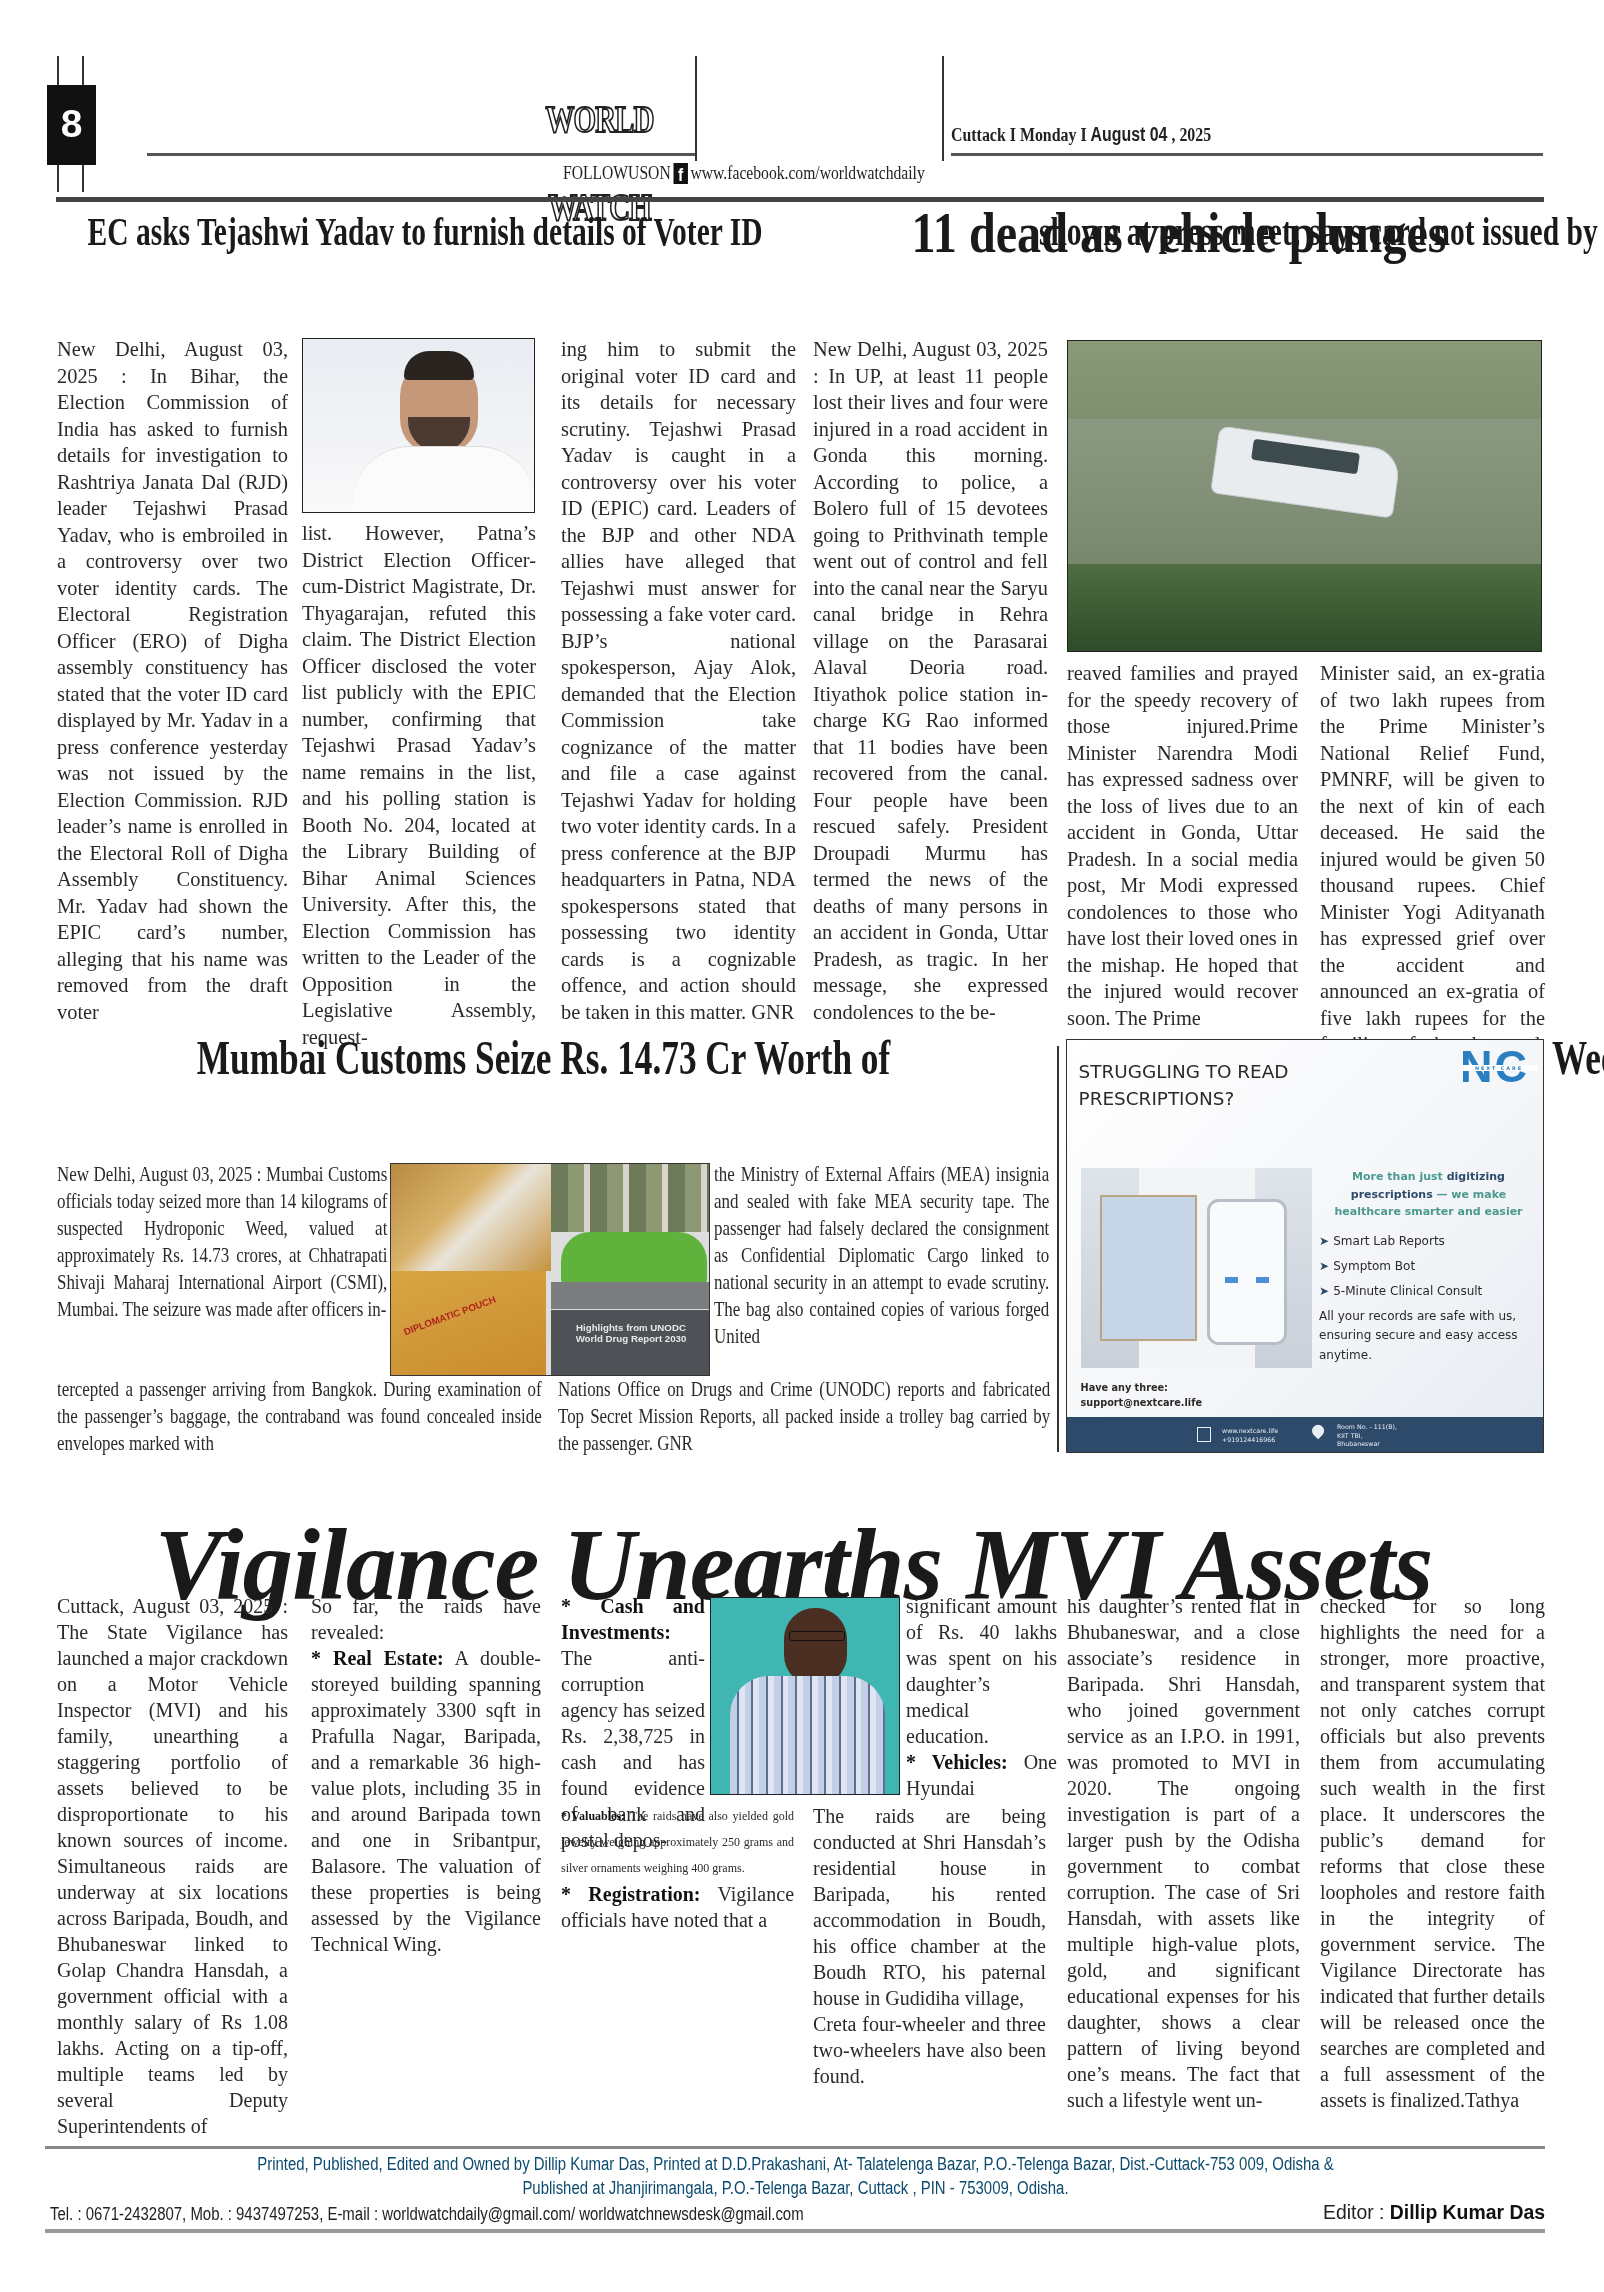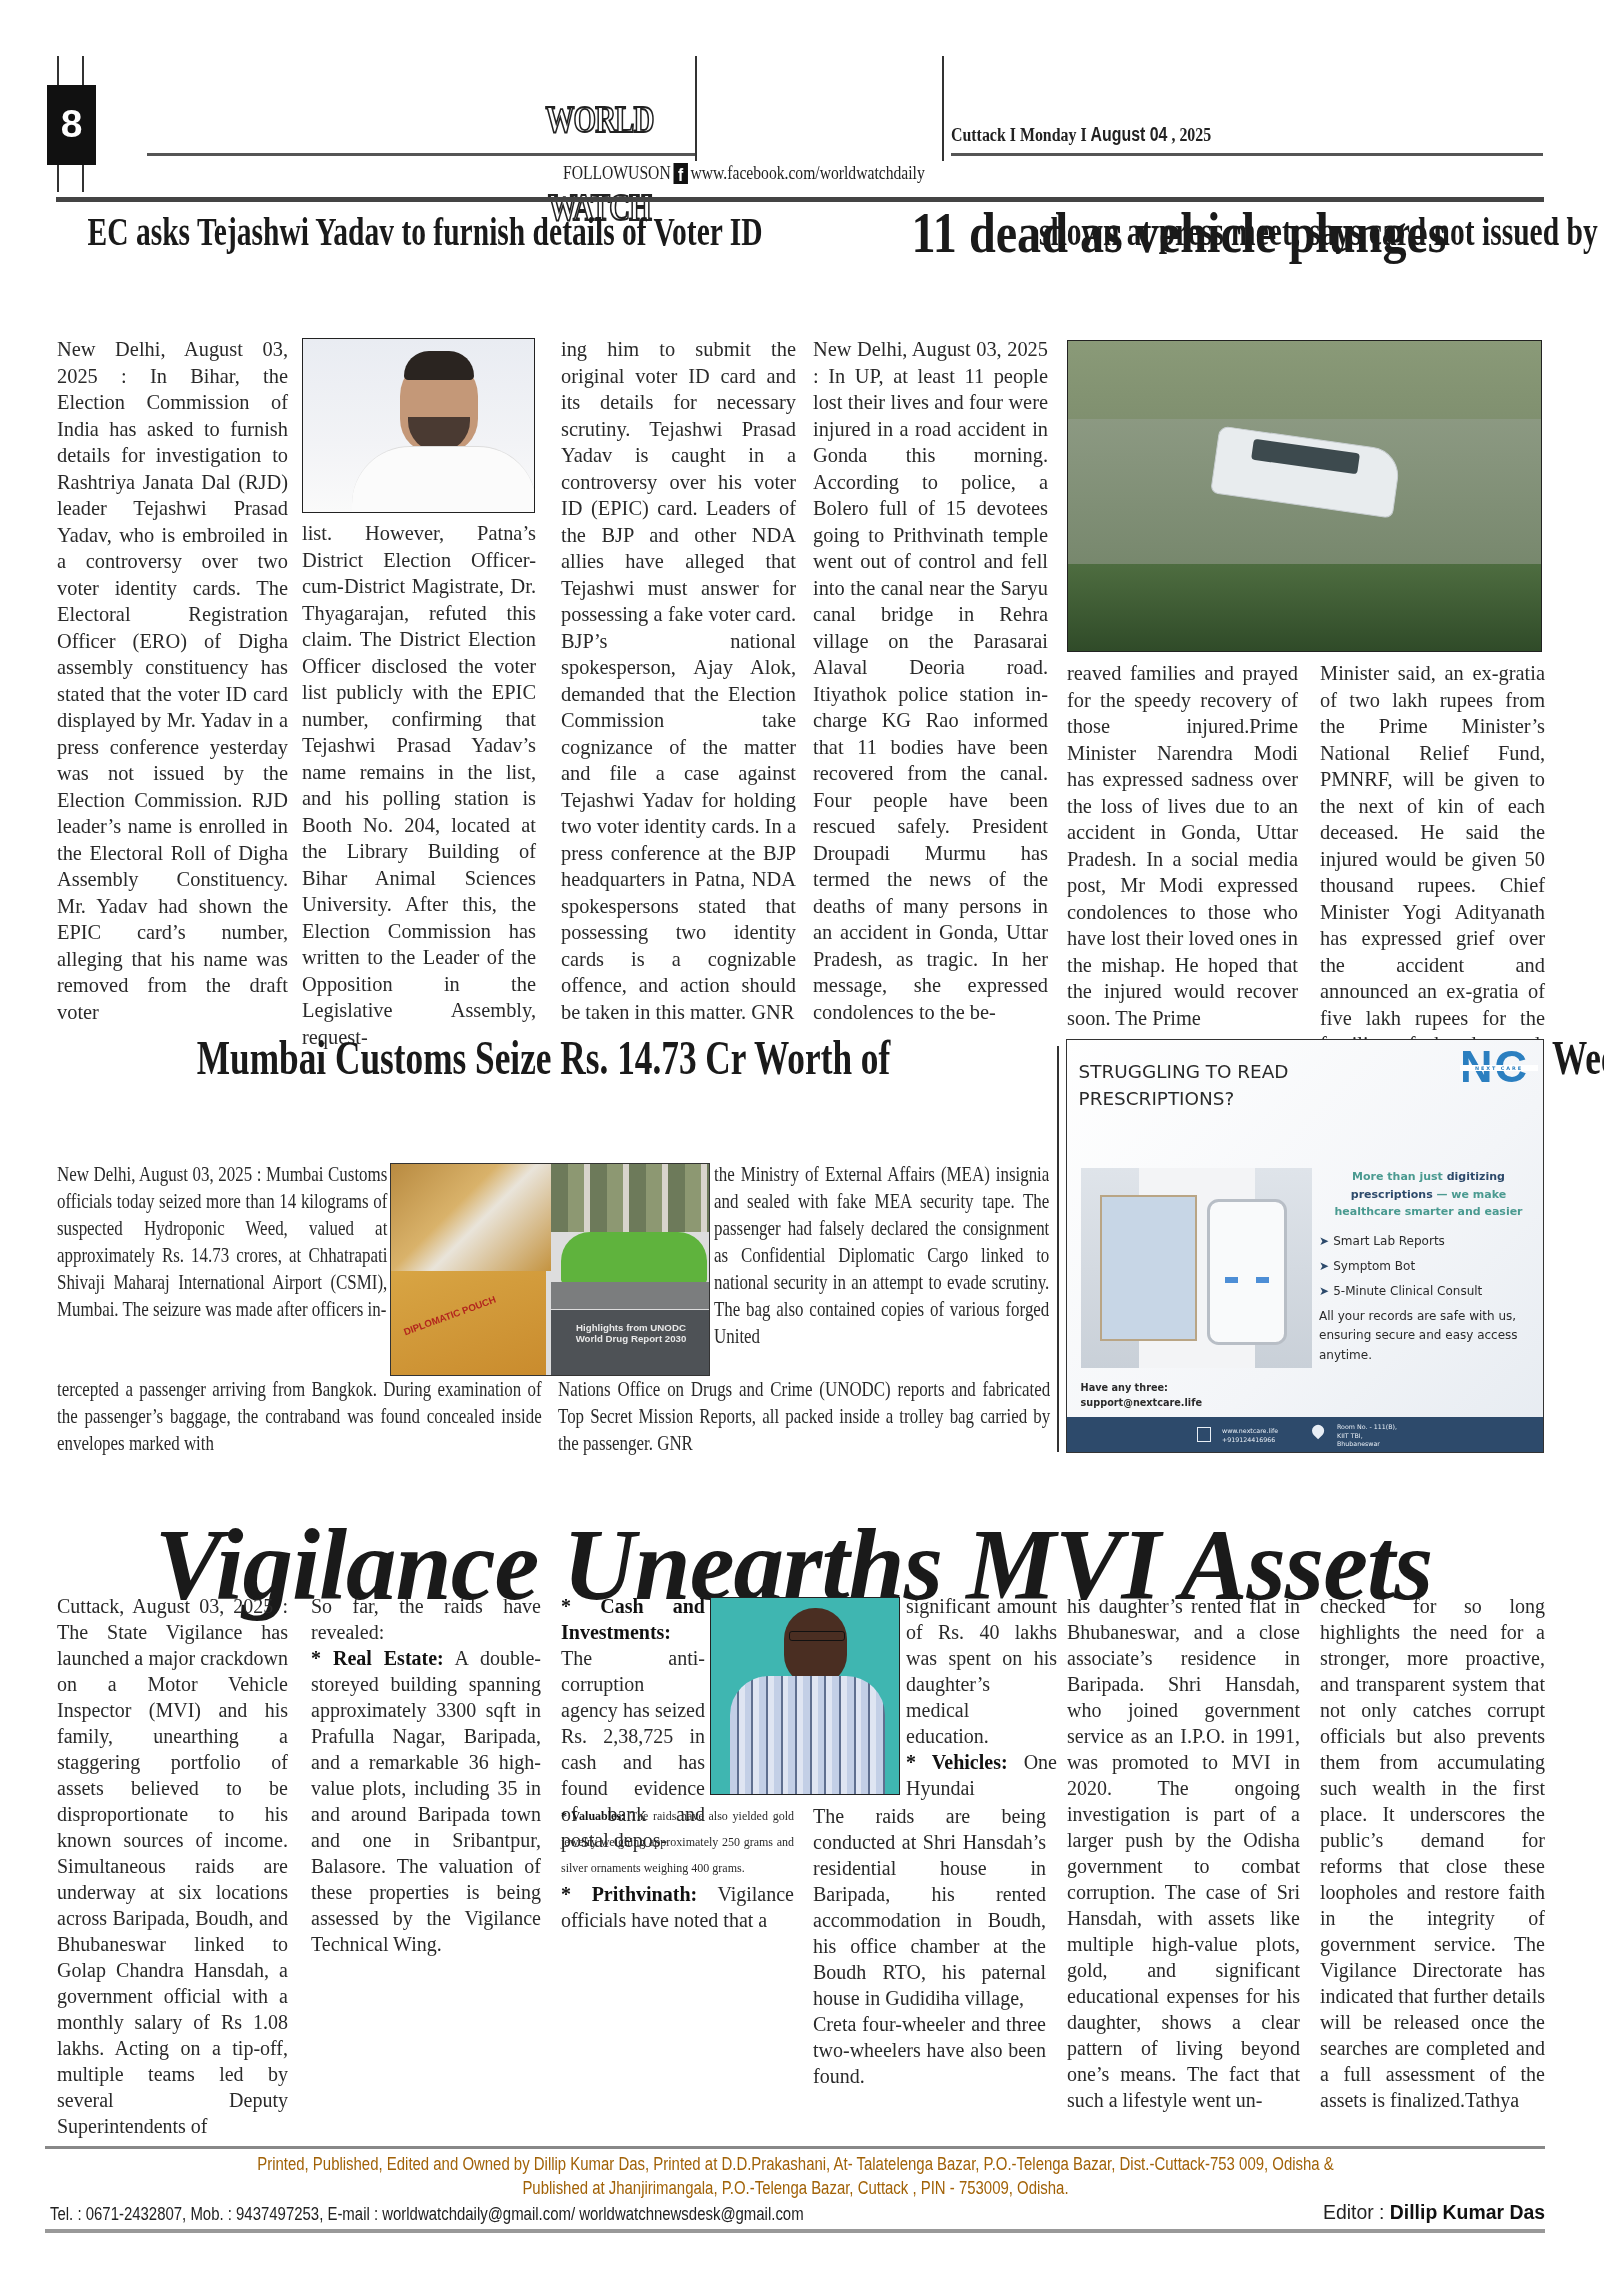--- a/index.html
+++ b/index.html
@@ -162,33 +162,33 @@
   <div style="position:absolute;left:19.4px;top:78px;width:155px;height:120px;border-radius:39px 39px 0 0;background:repeating-linear-gradient(90deg,#c3cfe6 0 6.8px,#5f6f8f 6.8px 8.7px,#dfe5f2 8.7px 14.6px);"></div>
 </div>
 
 <div class="abs" style="left:906px;top:1593px;width:151px;">
   <div class="txt" style="font-size:20px;line-height:26px;">significant amount of Rs. 40 lakhs was spent on his daughter’s medical education.</div>
   <div class="txt" style="font-size:20px;line-height:26px;"><b>* Vehicles:</b><span> One Hyundai</span></div>
 </div>
 
 <div class="abs" style="left:561px;top:1803px;width:233px;">
   <div class="txt" style="font-size:12px;line-height:26px;"><b>* Valuables:</b><span> The raids have also yielded gold jewelry weighing approximately 250 grams and silver ornaments weighing 400 grams.</span></div>
-  <div class="txt" style="font-size:20px;line-height:26px;"><b>* Prithvinath:</b><span> Vigilance officials have noted that a</span></div>
+  <div class="txt" style="font-size:20px;line-height:26px;"><b>* Registration:</b><span> Vigilance officials have noted that a</span></div>
 </div>
 
 <div class="abs" style="left:813px;top:1803px;width:233px;">
   <div class="txt" style="font-size:20px;line-height:26px;">The raids are being conducted at Shri Hansdah’s residential house in Baripada, his rented accommodation in Boudh, his office chamber at the Boudh RTO, his paternal house in Gudidiha village,</div>
   <div class="txt" style="font-size:20px;line-height:26px;">Creta four-wheeler and three two-wheelers have also been found.</div>
 </div>
 
 <div class="abs txt" style="left:1067px;top:1593px;width:233px;font-size:20px;line-height:26px;">his daughter’s rented flat in Bhubaneswar, and a close associate’s residence in Baripada. Shri Hansdah, who joined government service as an I.P.O. in 1991, was promoted to MVI in 2020. The ongoing investigation is part of a larger push by the Odisha government to combat corruption. The case of Sri Hansdah, with assets like multiple high-value plots, gold, and significant educational expenses for his daughter, shows a clear pattern of living beyond one’s means. The fact that such a lifestyle went un-</div>
 <div class="abs txt" style="left:1320px;top:1593px;width:225px;font-size:20px;line-height:26px;">checked for so long highlights the need for a stronger, more proactive, and transparent system that not only catches corrupt officials but also prevents them from accumulating such wealth in the first place. It underscores the public’s demand for reforms that close these loopholes and restore faith in the integrity of government service. The Vigilance Directorate has indicated that further details will be released once the searches are completed and a full assessment of the assets is finalized.Tathya</div>
 
 <div class="abs" style="left:45px;top:2146px;width:1500px;height:2.9px;background:#888;"></div>
-<div class="abs" style="left:45px;top:2152px;width:1500px;text-align:center;font-family:'Liberation Sans',sans-serif;font-size:18px;line-height:24px;color:#a16207;">
+<div class="abs" style="left:45px;top:2152px;width:1500px;text-align:center;font-family:'Liberation Sans',sans-serif;font-size:18px;line-height:24px;color:#0c4a6e;">
   <div style="display:inline-block;white-space:nowrap;transform:scaleX(0.83);transform-origin:center top;width:1805px;margin-left:-152px;">Printed, Published, Edited and Owned by Dillip Kumar Das, Printed at D.D.Prakashani, At- Talatelenga Bazar, P.O.-Telenga Bazar, Dist.-Cuttack-753 009, Odisha &amp;</div>
   <div style="display:inline-block;white-space:nowrap;transform:scaleX(0.83);transform-origin:center top;width:1805px;margin-left:-152px;">Published at Jhanjirimangala, P.O.-Telenga Bazar, Cuttack , PIN - 753009, Odisha.</div>
 </div>
 <div class="abs" style="left:50px;top:2203px;font-family:'Liberation Sans',sans-serif;font-size:18px;line-height:23px;color:#222;white-space:nowrap;transform:scaleX(0.83);transform-origin:left top;">Tel. : 0671-2432807, Mob. : 9437497253, E-mail : worldwatchdaily@gmail.com/ worldwatchnewsdesk@gmail.com</div>
 <div class="abs" style="left:1252px;top:2201px;width:293px;text-align:right;font-family:'Liberation Sans',sans-serif;font-size:19.4px;line-height:23px;color:#222;white-space:nowrap;">
   <span>Editor : </span><b style="color:#111;">Dillip Kumar Das</b>
 </div>
 <div class="abs" style="left:45px;top:2229px;width:1500px;height:3.9px;background:#999;"></div>
 
 

